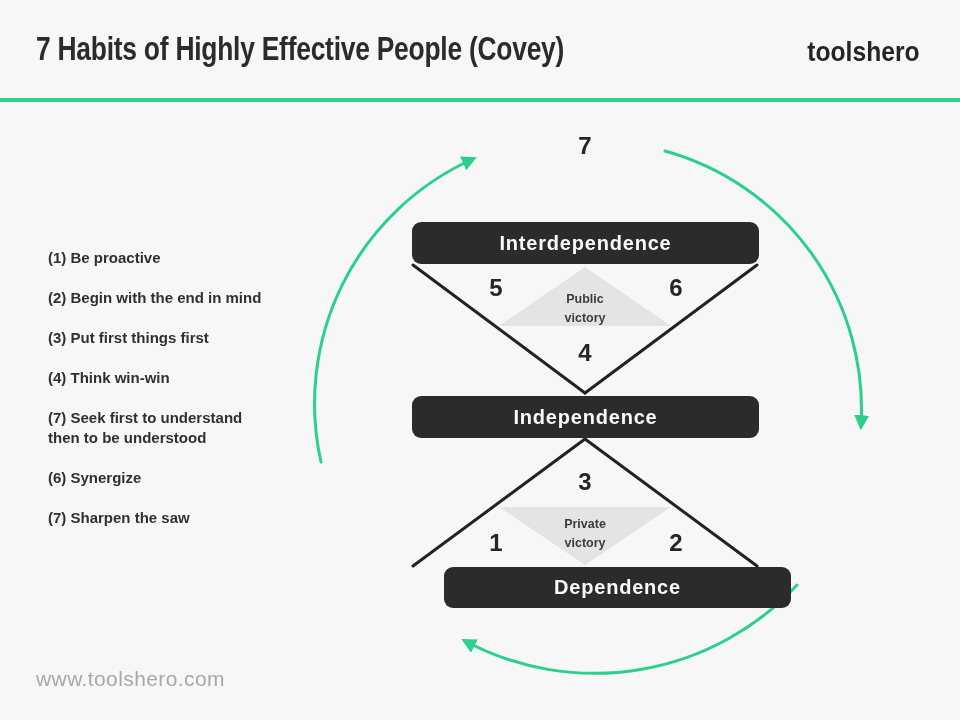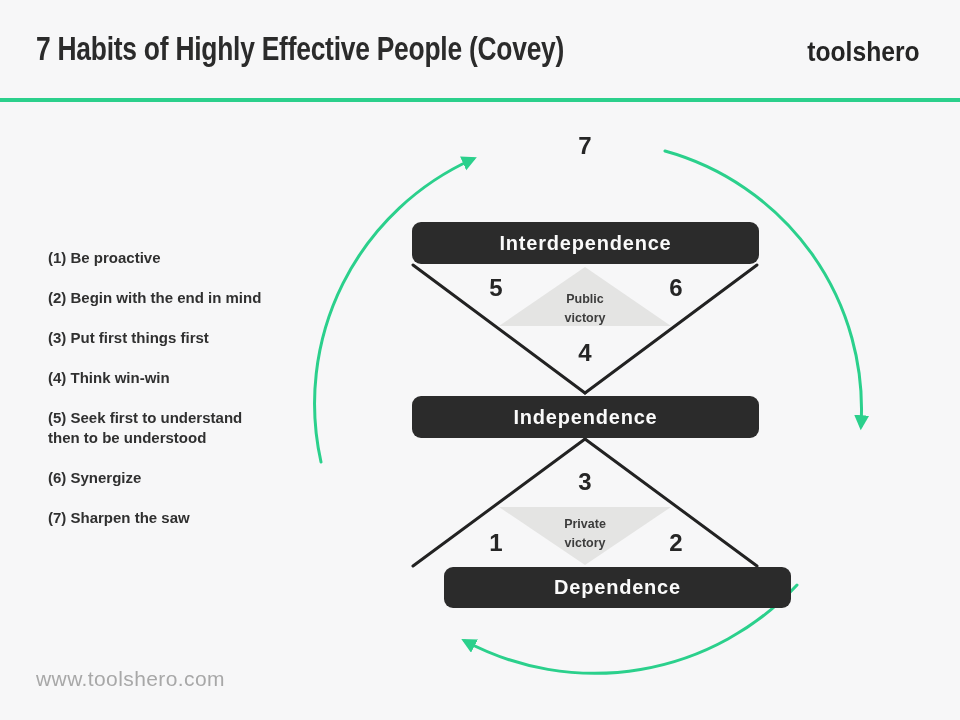--- a/index.html
+++ b/index.html
@@ -89,21 +89,21 @@
 
   <div class="title">7 Habits of Highly Effective People (Covey)</div>
   <div class="brand">toolshero</div>
   <div class="divider"></div>
 
   <div class="habits">
     <div class="habit">(1) Be proactive</div>
     <div class="habit">(2) Begin with the end in mind</div>
     <div class="habit">(3) Put first things first</div>
     <div class="habit">(4) Think win-win</div>
-    <div class="habit">(5) Seek first to understand
+    <div class="habit">(7) Seek first to understand
 then to be understood</div>
     <div class="habit">(6) Synergize</div>
     <div class="habit">(7) Sharpen the saw</div>
   </div>
 
   <svg class="shapes" viewBox="0 0 960 720">
     <defs>
       <marker id="arrowhead" markerUnits="strokeWidth" markerWidth="6" markerHeight="6" refX="3.6" refY="2.5" orient="auto">
         <path d="M0,0 L5,2.5 L0,5 Z" fill="#2bd08c"></path>
       </marker>

